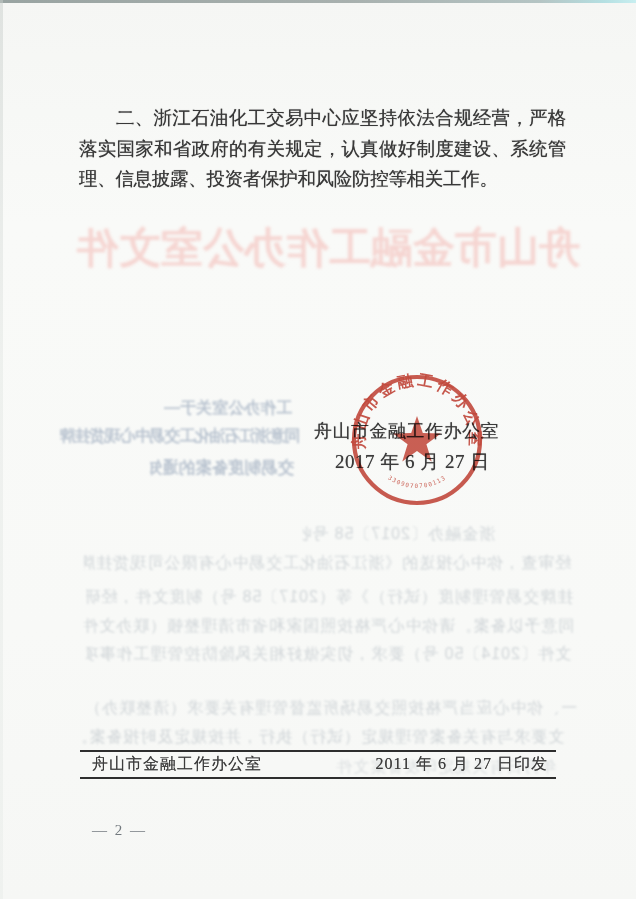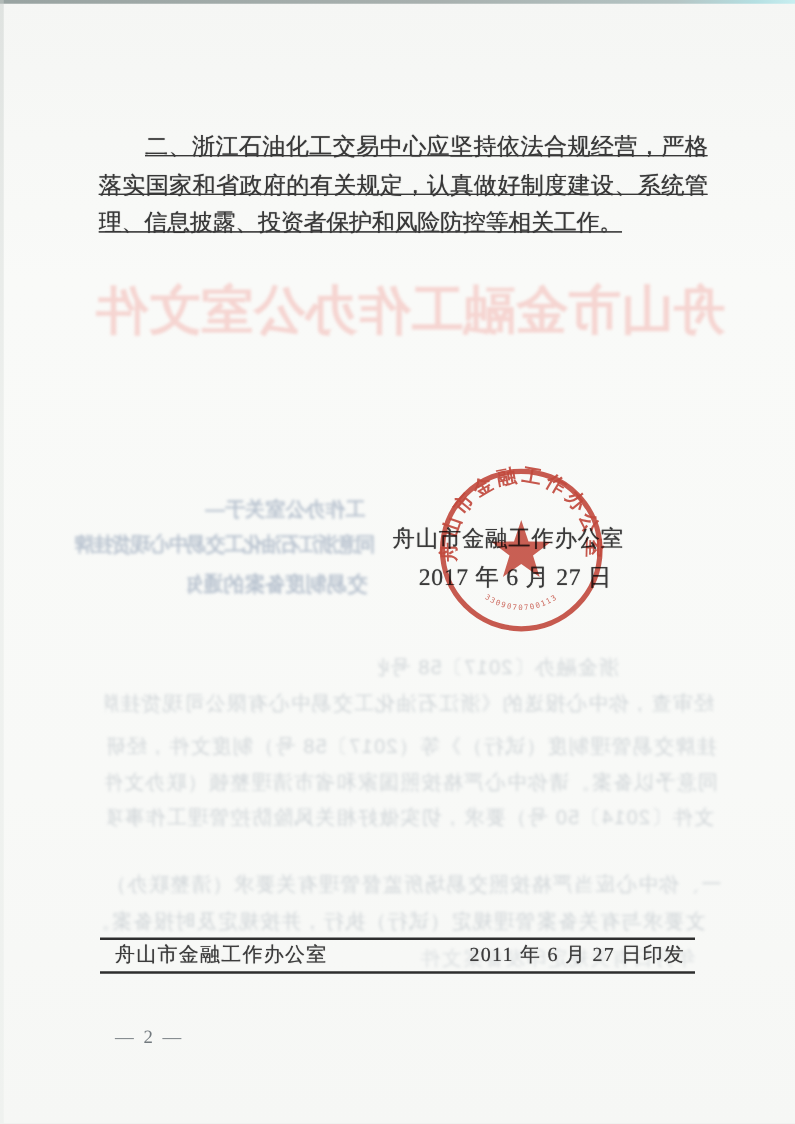--- a/index.html
+++ b/index.html
@@ -16,21 +16,21 @@
 
   
   .body-text{
     position:absolute;left:79px;top:103px;width:487px;z-index:3;
     font-size:18.5px;line-height:30.6px;color:#383838;
     text-align:justify;text-justify:inter-ideograph;
     letter-spacing:-0.3px;
     text-shadow:0 0 .7px rgba(45,45,45,.75);
   }
   .body-text p{margin:0;}
-  .para-indent{text-indent:2em;text-decoration:underline;}
+  .para-indent{text-indent:2em;}
 
   
   .sig-org{position:absolute;left:314px;top:419px;width:180px;z-index:3;
     font-size:18px;color:#3a3a3a;letter-spacing:.5px;white-space:nowrap;
     text-shadow:0 0 .7px rgba(45,45,45,.7);}
   .sig-date{position:absolute;left:335px;top:449px;width:140px;z-index:3;
     font-size:19px;color:#3a3a3a;letter-spacing:.5px;white-space:nowrap;
     text-shadow:0 0 .7px rgba(45,45,45,.7);}
 
   

